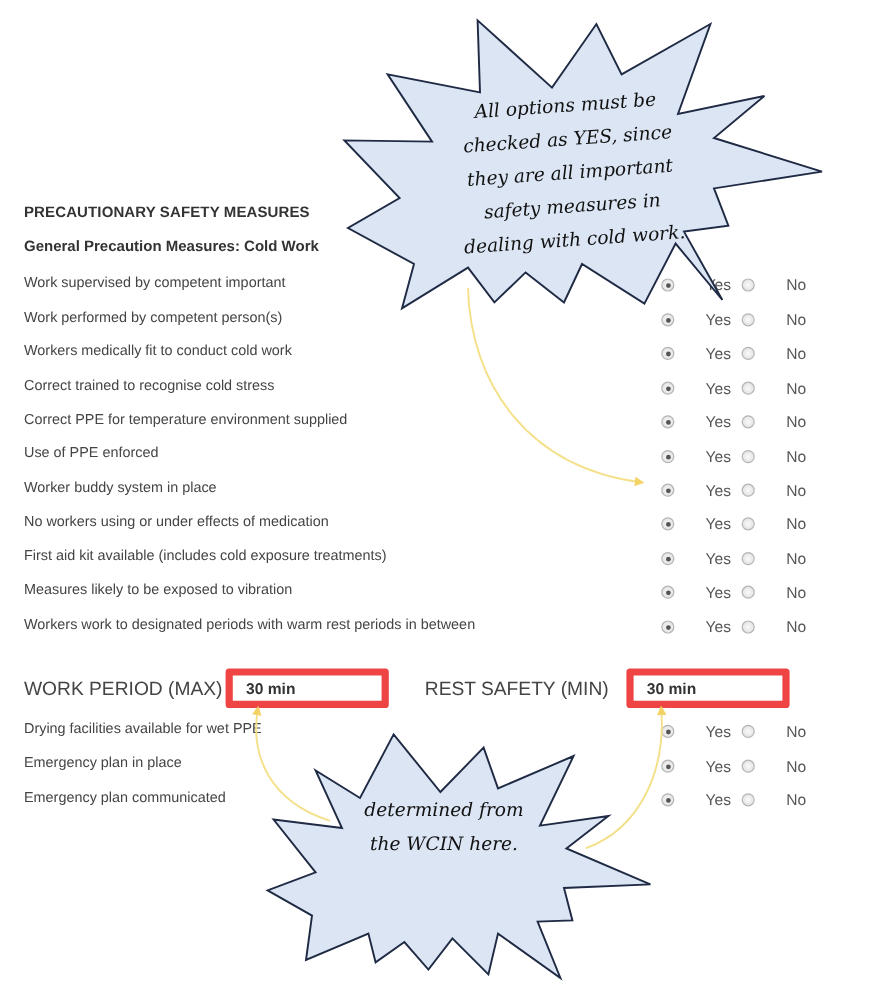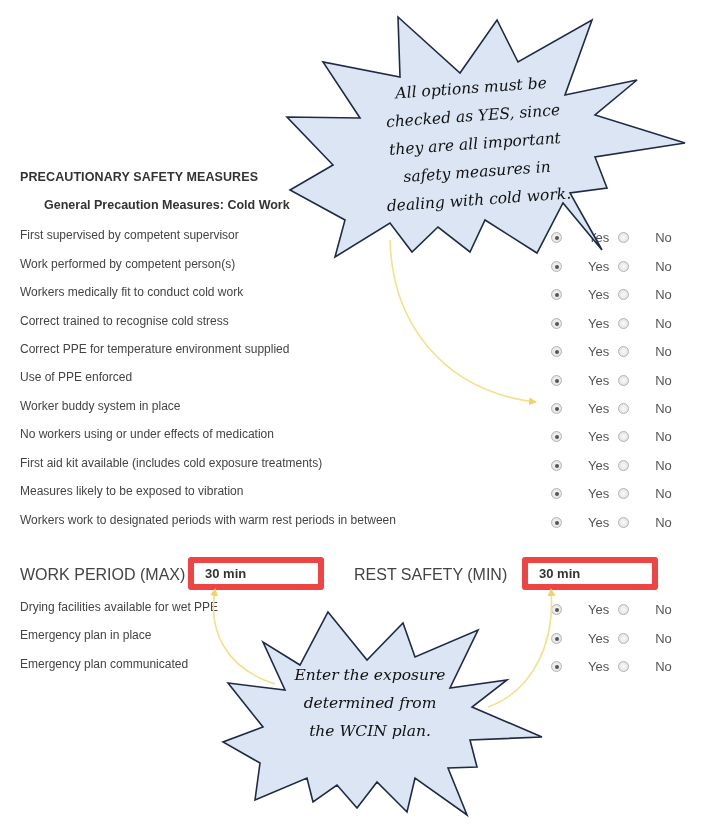--- a/index.html
+++ b/index.html
@@ -1,20 +1,20 @@
 <!DOCTYPE html>
 <html><head>
 <meta charset="utf-8">
 <style>
   html, body { margin:0; padding:0; background:#ffffff; }
   body { width:726px; height:835px; position:relative; overflow:hidden;
          font-family:"Liberation Sans", sans-serif; color:#333333; }
   .abs { position:absolute; }
   .section-title { left:20px; top:170px; font-size:12.5px; font-weight:bold; color:#333; letter-spacing:0.1px; }
-  .sub-title { left:20px; top:198px; font-size:12.5px; font-weight:bold; color:#333;margin-left:24px; }
+  .sub-title { left:20px; top:198px; font-size:12.5px; font-weight:bold; color:#333; }
   .row-label { left:20px; font-size:12px; color:#444; white-space:nowrap; }
   .radio-group { left:551px; font-size:13px; color:#555; display:flex; align-items:center; white-space:nowrap; }
   .radio { width:11px; height:11px; border-radius:50%; border:1px solid #b4b4b4;
            background:radial-gradient(circle,#fafafa 0%,#dcdcdc 100%);
            box-sizing:border-box; display:inline-block; position:relative; margin-right:2px; }
   .radio.checked::after { content:""; position:absolute; left:2.5px; top:2.5px; width:4px; height:4px; border-radius:50%; background:#555; }
   .radio-opt { display:flex; align-items:center;gap:24px; }
   .radio-opt.no { margin-left:9px; }
   .period-label { font-size:16px; color:#444; white-space:nowrap; }
   .period-input { width:136px; height:33px; border:6px solid #ef4444; border-radius:3px; box-sizing:border-box;
@@ -23,21 +23,21 @@
   svg.overlay { position:absolute; left:0; top:0; }
   .callout-text { font-family:"DejaVu Serif", serif; font-style:italic; font-size:15.5px; color:#111; text-align:center; line-height:28px; }
 </style>
 </head>
 <body>
 
 <div class="abs section-title">PRECAUTIONARY SAFETY MEASURES</div>
 <div class="abs sub-title">General Precaution Measures: Cold Work</div>
 
 <div>
-  <div class="abs row-label" style="top:228px">First supervised by competent supervisor</div>
+  <div class="abs row-label" style="top:228px">Work supervised by competent important</div>
   <div class="abs row-label" style="top:257px">Work performed by competent person(s)</div>
   <div class="abs row-label" style="top:285px">Workers medically fit to conduct cold work</div>
   <div class="abs row-label" style="top:314px">Correct trained to recognise cold stress</div>
   <div class="abs row-label" style="top:342px">Correct PPE for temperature environment supplied</div>
   <div class="abs row-label" style="top:370px">Use of PPE enforced</div>
   <div class="abs row-label" style="top:399px">Worker buddy system in place</div>
   <div class="abs row-label" style="top:427px">No workers using or under effects of medication</div>
   <div class="abs row-label" style="top:456px">First aid kit available (includes cold exposure treatments)</div>
   <div class="abs row-label" style="top:484px">Measures likely to be exposed to vibration</div>
   <div class="abs row-label" style="top:513px">Workers work to designated periods with warm rest periods in between</div>
@@ -213,16 +213,15 @@
 </svg>
 
 <div class="abs callout-text" style="left:360px; top:74px; width:230px; transform:rotate(-4deg);">
   <div>All options must be</div>
   <div>checked as YES, since</div>
   <div>they are all important</div>
   <div>safety measures in</div>
   <div>dealing with cold work.</div>
 </div>
 <div class="abs callout-text" style="left:280px; top:661px; width:180px;">
-  <div>Enter the exposure</div>
   <div>determined from</div>
-  <div>the WCIN plan.</div>
+  <div>the WCIN here.</div>
 </div>
 
 </body></html>

